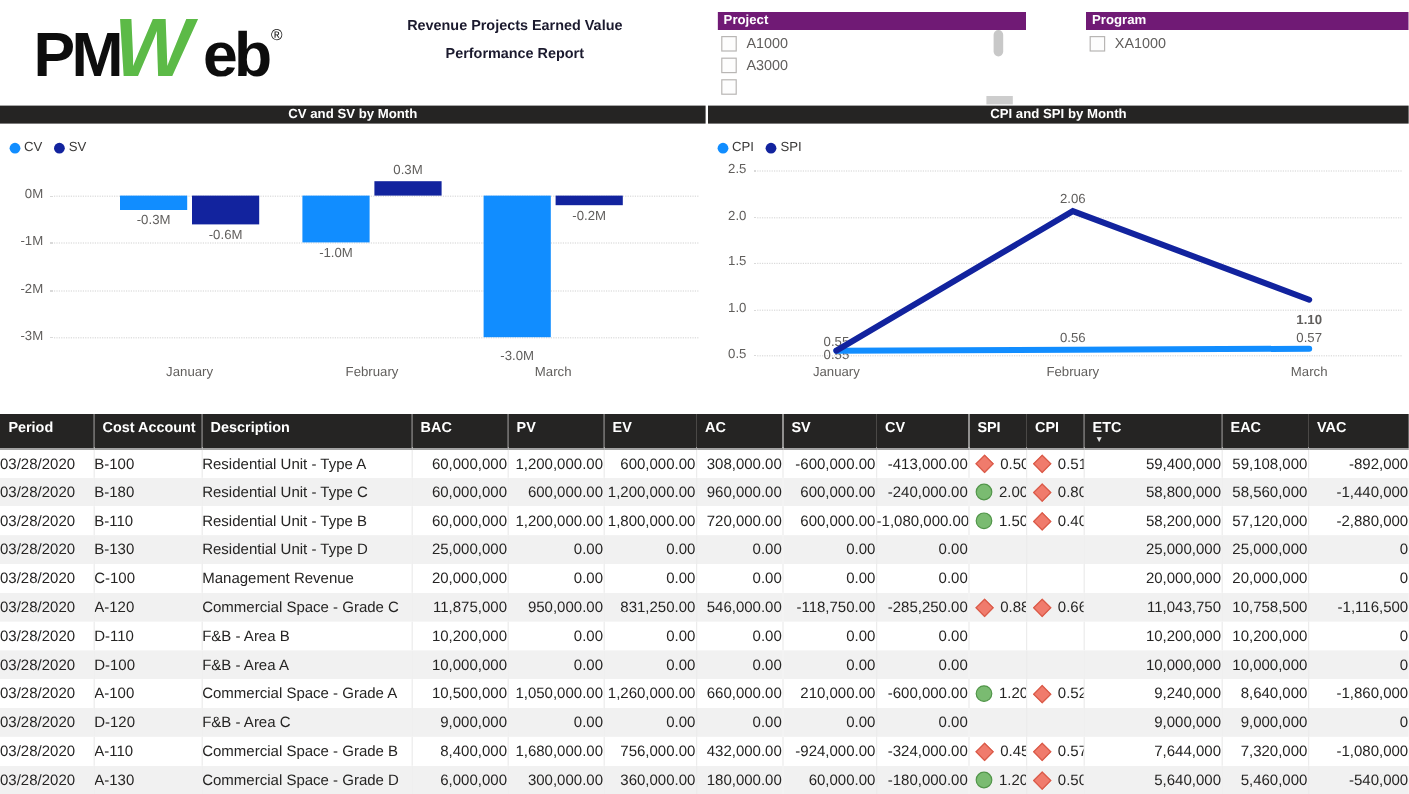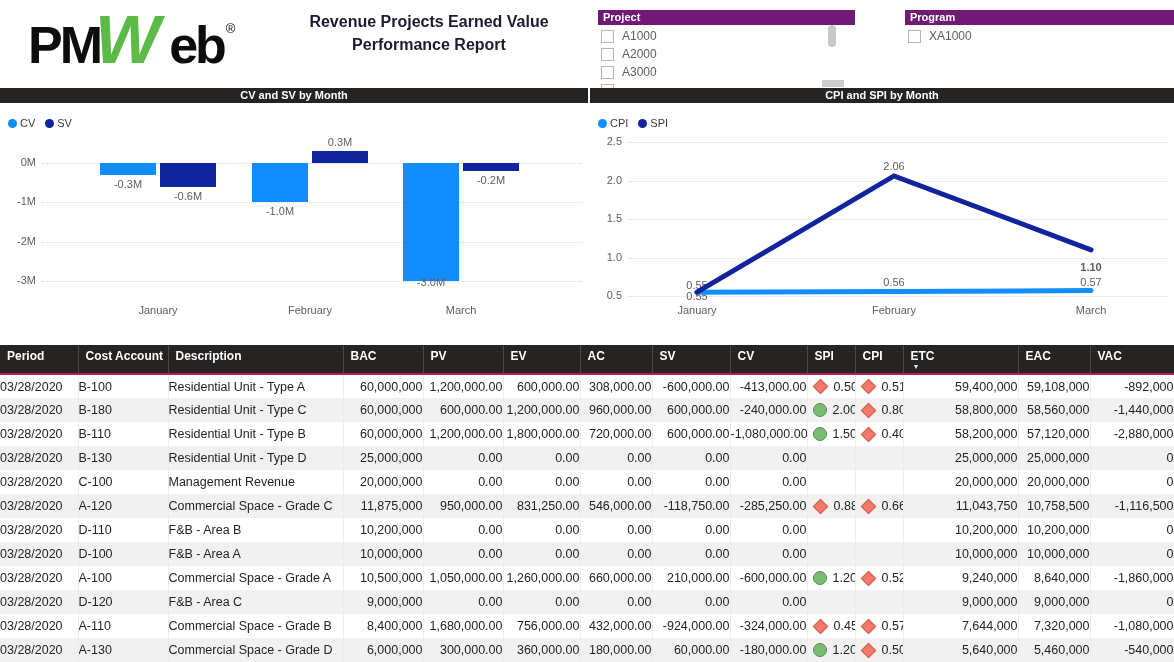--- a/index.html
+++ b/index.html
@@ -6,21 +6,21 @@
     font-family:"Liberation Sans",sans-serif;-webkit-font-smoothing:antialiased;}
   .page{position:relative;width:1174px;height:662px;}
 
   
   #logo{position:absolute;left:12px;top:2px;white-space:nowrap;line-height:76px;}
   .lg-pm,.lg-eb{font-size:52px;font-weight:bold;color:#0D0D0D;letter-spacing:-3px;margin-left:16px;}
   .lg-w{font-size:69px;font-weight:bold;font-style:italic;color:#5CBA47;letter-spacing:-2px;
     margin-left:-5px;margin-right:-5px;}
   .lg-reg{font-size:13px;color:#0D0D0D;position:relative;top:-30px;left:2px;}
   #report-title{position:absolute;left:283px;top:10px;width:292px;text-align:center;
-    font-size:16px;font-weight:bold;color:#1B1A2E;line-height:23px;}
+    font-size:12px;font-weight:bold;color:#1B1A2E;line-height:23px;}
 
   .slicer{position:absolute;top:10px;height:78px;overflow:hidden;}
   #project-slicer{left:598px;width:264px;}
   #program-slicer{left:905px;width:269px;}
   .slicer-head{background:#701a75;color:#fff;font-size:11px;font-weight:bold;height:15px;
     line-height:15px;padding-left:5px;}
   #project-slicer .slicer-head{width:252px;}
   .slicer-items{padding-top:2px;}
   .slicer-item{display:flex;align-items:center;height:18px;padding-left:3px;}
   .checkbox{width:11px;height:11px;border:1px solid #B8B6B4;background:#FDFDFD;display:inline-block;
@@ -45,21 +45,21 @@
   .xcat{position:absolute;width:90px;text-align:center;font-size:11px;color:#605E5C;}
   .bar{position:absolute;}
   .dlabel{position:absolute;width:60px;text-align:center;font-size:11px;color:#605E5C;}
   #line-svg{position:absolute;top:0;left:0;z-index:2;}
 
   
   #evm-table{position:absolute;top:345px;left:0;width:1174px;}
   table.evm{border-collapse:collapse;table-layout:fixed;width:1174px;}
   table.evm th{background:#252423;color:#FFF;font-size:12px;font-weight:bold;text-align:left;
     vertical-align:top;height:29px;padding:4px 4px 0 7px;border-right:1px solid #4A4846;
-    border-bottom:2px solid #be185d;box-sizing:border-box;position:relative;}
+    border-bottom:2px solid #a3a3a3;box-sizing:border-box;position:relative;}
   .sort-arrow{font-size:7px;line-height:6px;color:#E8E8E8;margin:1px 0 0 2px;}
   table.evm td{height:24px;padding:0;border-right:1px solid #ECECEC;white-space:nowrap;
     overflow:hidden;font-size:12.5px;color:#252423;box-sizing:border-box;}
   table.evm tbody tr:nth-child(even){background:#F1F1F1;}
   td.txt{text-align:left;padding-left:7px;}
   td.num{text-align:right;padding-right:8px;}
   .kpi-inner{display:flex;align-items:center;padding-left:3px;}
   .kpi-diamond{width:9px;height:9px;background:#F07B6C;border:1px solid #D95B49;
     transform:rotate(45deg);margin:0 8px 0 4px;flex:none;}
   .kpi-circle{width:12px;height:12px;border-radius:50%;background:#7ABB71;border:1px solid #519549;
@@ -79,24 +79,20 @@
     <div>Revenue Projects Earned Value</div>
     <div>Performance Report</div>
   </div>
 
   <div class="slicer" id="project-slicer">
     <div class="slicer-head">Project</div>
     <div class="slicer-items" id="project-items">
         <div class="slicer-item">
           <span class="checkbox"></span>
           <span class="cb-label">A1000</span>
-        </div>
-        <div class="slicer-item">
-          <span class="checkbox"></span>
-          <span class="cb-label">A2000</span>
         </div>
         <div class="slicer-item">
           <span class="checkbox"></span>
           <span class="cb-label">A3000</span>
         </div>
         <div class="slicer-item">
           <span class="checkbox"></span>
         </div>
       </div>
     <div class="sb-thumb"></div>
@@ -139,21 +135,21 @@
         <div class="dlabel" style="left: 98px; top: 74.79px;">-0.3M</div>
         <div class="bar" style="left: 160px; top: 60px; width: 56px; height: 23.58px; background: rgb(18, 35, 158);"></div>
         <div class="dlabel" style="left: 158px; top: 86.58px;">-0.6M</div>
         <div class="xcat" style="left: 265px; top: 201px;">February</div>
         <div class="bar" style="left: 252px; top: 60px; width: 56px; height: 39.3px; background: rgb(17, 141, 255);"></div>
         <div class="dlabel" style="left: 250px; top: 102.3px;">-1.0M</div>
         <div class="bar" style="left: 312px; top: 48.21px; width: 56px; height: 11.79px; background: rgb(18, 35, 158);"></div>
         <div class="dlabel" style="left: 310px; top: 33.21px;">0.3M</div>
         <div class="xcat" style="left: 416px; top: 201px;">March</div>
         <div class="bar" style="left: 403px; top: 60px; width: 56px; height: 117.9px; background: rgb(17, 141, 255);"></div>
-        <div class="dlabel" style="left: 401px; top: 173px;">-3.0M</div>
+        <div class="dlabel" style="left: 401px; top: 188px;">-3.0M</div>
         <div class="bar" style="left: 463px; top: 60px; width: 56px; height: 7.86px; background: rgb(18, 35, 158);"></div>
         <div class="dlabel" style="left: 461px; top: 70.86px;">-0.2M</div>
       </div>
   </div>
 
   <div class="chart-panel" id="panel-right">
     <div class="panel-title">CPI and SPI by Month</div>
     <div class="plot" id="plot-1">
       <div class="legend" id="legend-1">
           <span class="legend-item">

